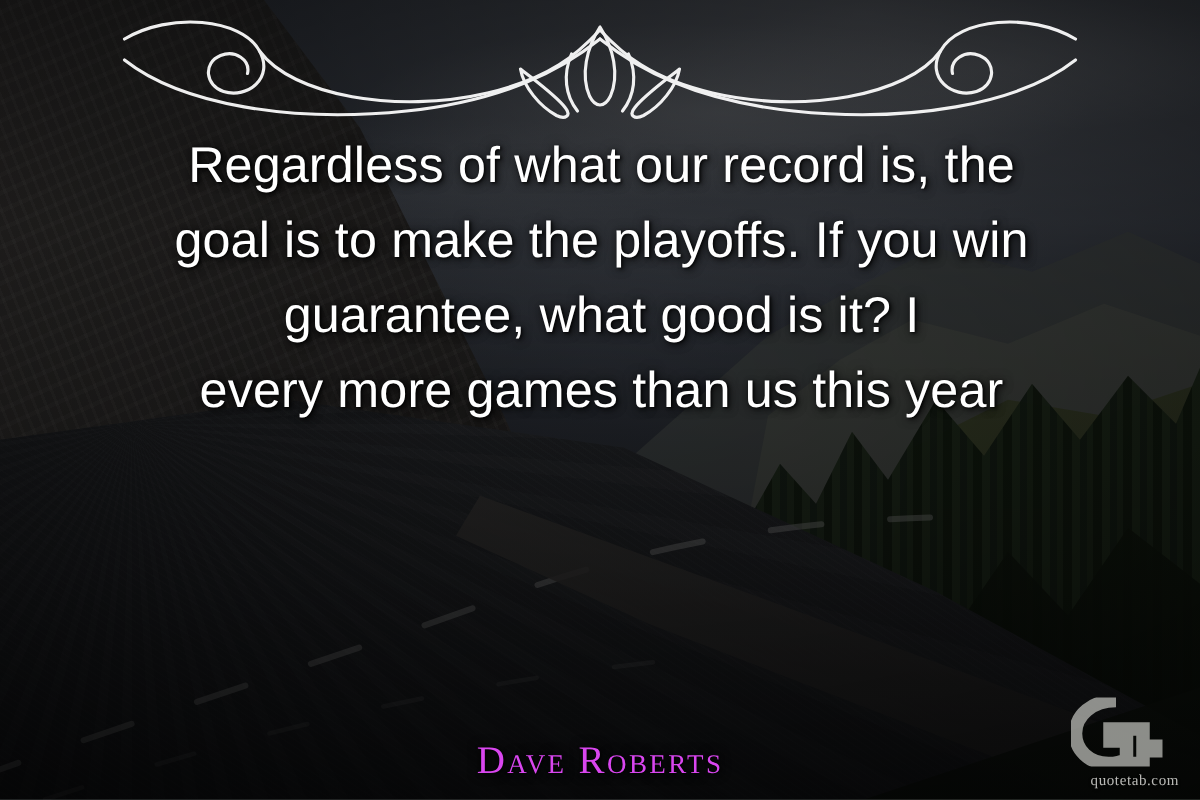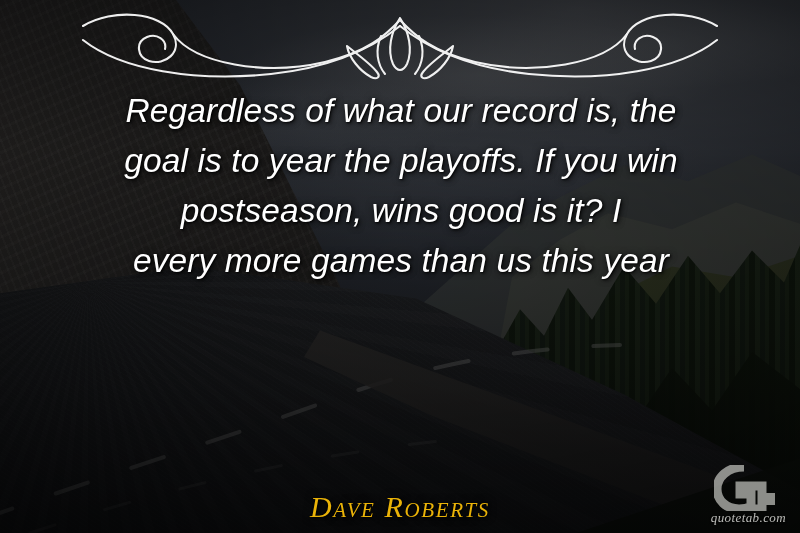--- a/index.html
+++ b/index.html
@@ -104,21 +104,21 @@
   }
 
   
   .bg-dim{
     background:
       radial-gradient(120% 85% at 50% 46%, rgba(0,0,0,.30) 0%, rgba(0,0,0,.52) 60%, rgba(0,0,0,.72) 100%),
       linear-gradient(180deg, rgba(10,12,16,.46) 0%, rgba(10,12,16,.30) 28%, rgba(6,7,10,.48) 72%, rgba(4,5,7,.70) 100%);
   }
 
   
-  .content{ position:absolute; inset:0;font-style:italic; }
+  .content{ position:absolute; inset:0; }
 
   .ornament{
     position:absolute; left:50%; transform:translateX(-50%);
     top:6px; width:650px; height:78px;
   }
 
   .quote-text{
     position:absolute;
     left:60px; right:58px; top:86px;
     color:#ffffff;
@@ -132,42 +132,42 @@
       0 0 7px rgba(0,0,0,.55),
       2px 2px 5px rgba(0,0,0,.5);
     -webkit-font-smoothing:antialiased;
   }
   .quote-text .ln{ display:block; white-space:nowrap; }
 
   .author{
     position:absolute;
     left:0; right:0; top:491px;
     text-align:center;
-    color:#eab308;
+    color:#d946ef;
     font-family:"Liberation Serif", serif;
-    font-size:30px;
+    font-size:26px;
     line-height:32px;
     font-variant:small-caps;
     letter-spacing:1.6px;
     text-shadow:1px 1px 3px rgba(0,0,0,.9), 0 0 8px rgba(0,0,0,.6);
   }
 
   .brand{
     position:absolute; right:10px; bottom:6px;
     width:96px; height:62px;
   }
   .brand-mark{
     position:absolute; right:14px; top:0; width:62px; height:46px;
     opacity:.62;
   }
   .brand-name{
     position:absolute; right:4px; bottom:1px;
     color:rgba(236,236,232,.78);
     font-family:"Liberation Serif", serif;
-    font-size:13px;
+    font-size:10px;
     letter-spacing:.4px;
     text-shadow:0 1px 2px rgba(0,0,0,.8);
   }
 </style>
 </head>
 <body>
 
 <div id="quote-card">
 
   <div class="bg-layer bg-sky"></div>
@@ -214,22 +214,22 @@
 
         <path d="M 378 40 C 368 48 354 58 348 66 C 344 71 348 74 354 71 C 365 65 376 52 378 40 Z"></path>
 
         <path d="M 306 30 C 300 44 302 58 310 68"></path>
         <path d="M 344 30 C 350 44 348 58 340 68"></path>
       </g>
     </svg>
 
     <div class="quote-text">
       <span class="ln">Regardless of what our record is, the</span>
-      <span class="ln">goal is to year the playoffs. If you win</span>
-      <span class="ln">postseason, wins good is it? I</span>
+      <span class="ln">goal is to make the playoffs. If you win</span>
+      <span class="ln">guarantee, what good is it? I</span>
       <span class="ln">every more games than us this year</span>
     </div>
 
     <div class="author">Dave Roberts</div>
 
     <div class="brand">
       <svg class="brand-mark" viewBox="0 0 62 46">
         <path d="M 30 2 C 14 2 3 12 3 24 C 3 35 12 44 25 44 C 30 44 34 43 37 41 L 37 29 L 26 29 L 26 21 L 48 21 L 48 44 L 37 44" fill="none" stroke="#dfe0da" stroke-width="9" stroke-linejoin="miter"></path>
         <rect x="49" y="28" width="12" height="12" fill="#dfe0da"></rect>
       </svg>

